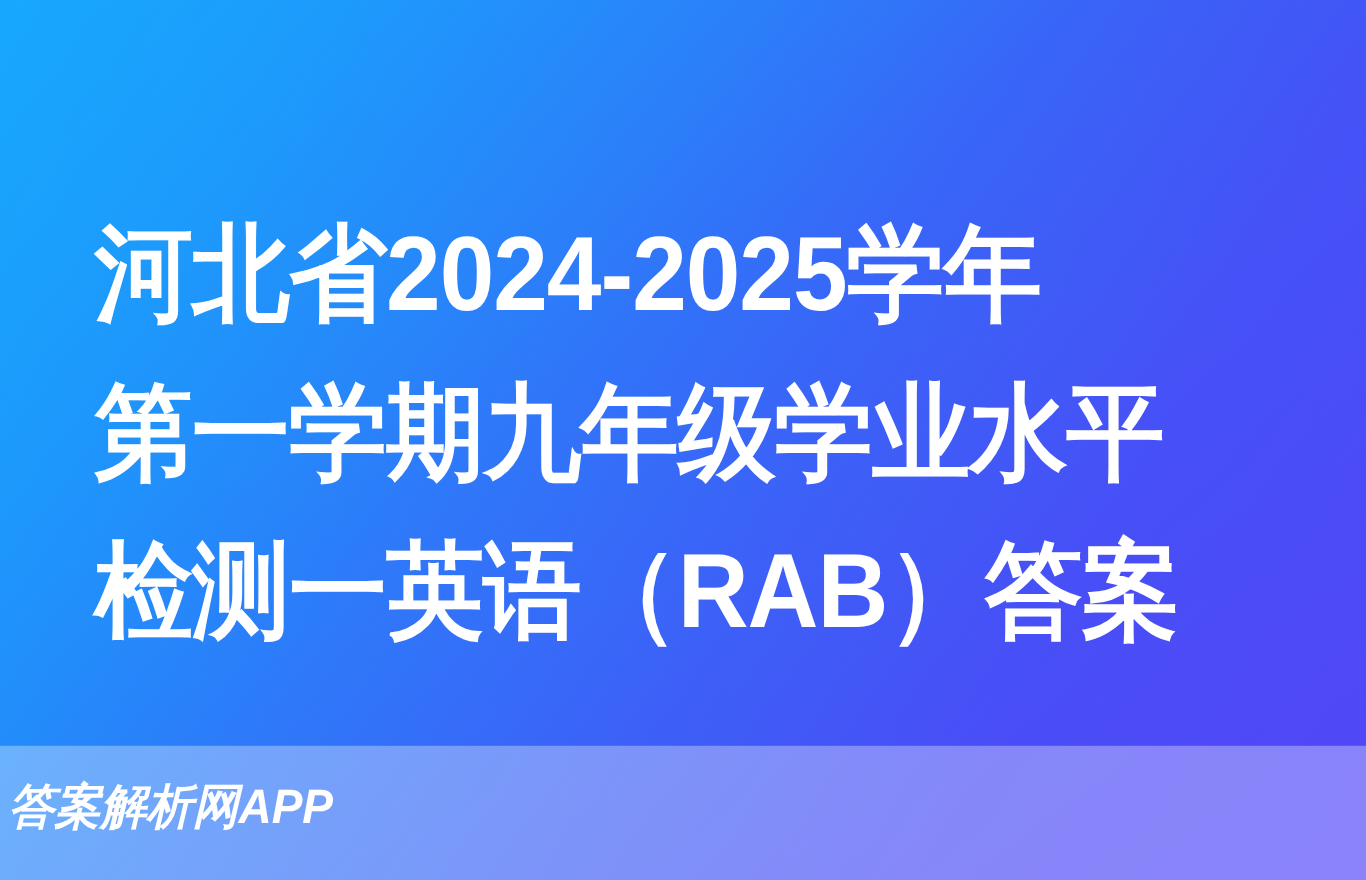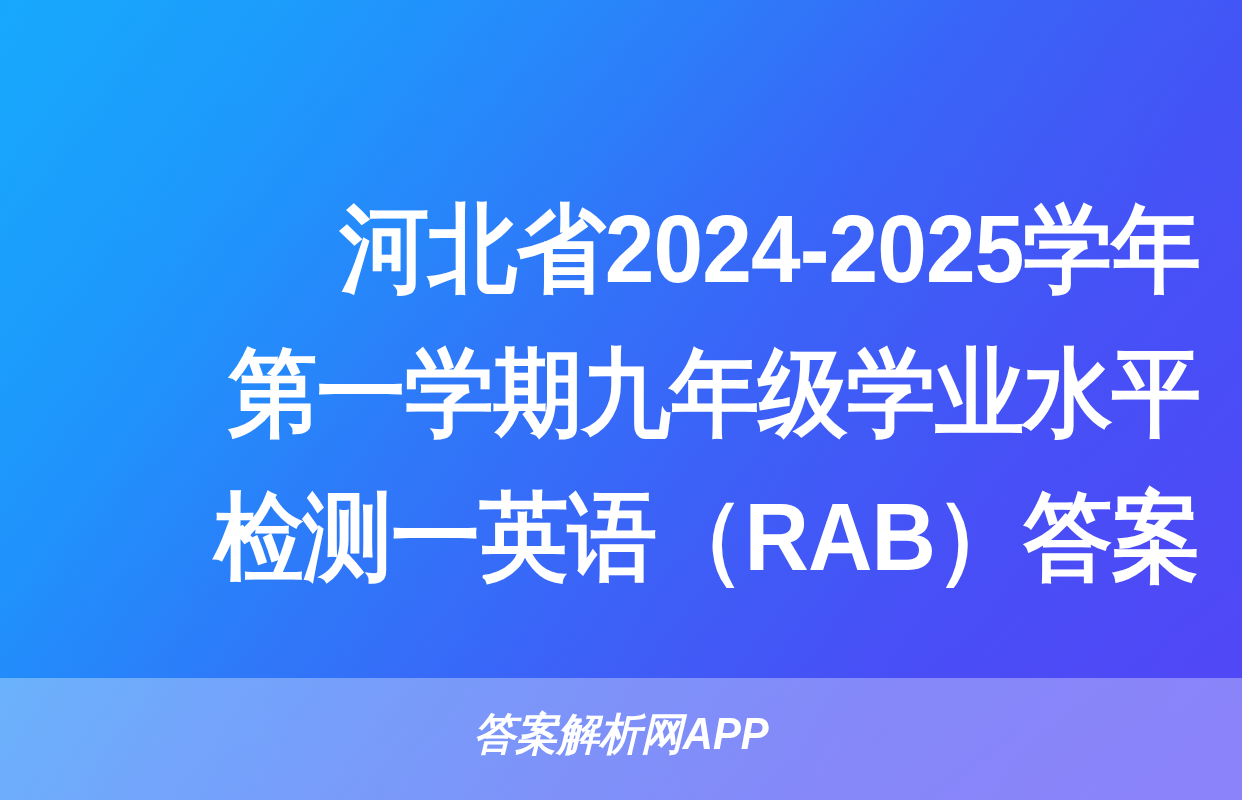--- a/index.html
+++ b/index.html
@@ -44,42 +44,42 @@
     top: 678px;
     bottom: 0;
     background: rgba(255,255,255,0.33);
   }
   
   .title-block {
     position: absolute;
     left: 0;
     right: 0;
     top: 178px;
-    text-align: right;
+    text-align: left;
     z-index: 5;
     padding-left: 44px;
   }
   .title-line {
     display: block;
     color: #ffffff;
     font-size: 96px;
     line-height: 144px;
     font-weight: 700;
     letter-spacing: -1px;
     white-space: nowrap;
     transform: scaleX(0.93);
     text-rendering: geometricPrecision;
   }
   
   .watermark {
     position: absolute;
     left: 0;
     right: 0;
     top: 706px;
-    text-align: center;
+    text-align: left;
     z-index: 6;
   }
   .watermark-text {
     display: inline-block;
     color: #ffffff;
     font-size: 44px;
     line-height: 56px;
     font-weight: 700;
     font-style: italic;
     letter-spacing: 0px;

